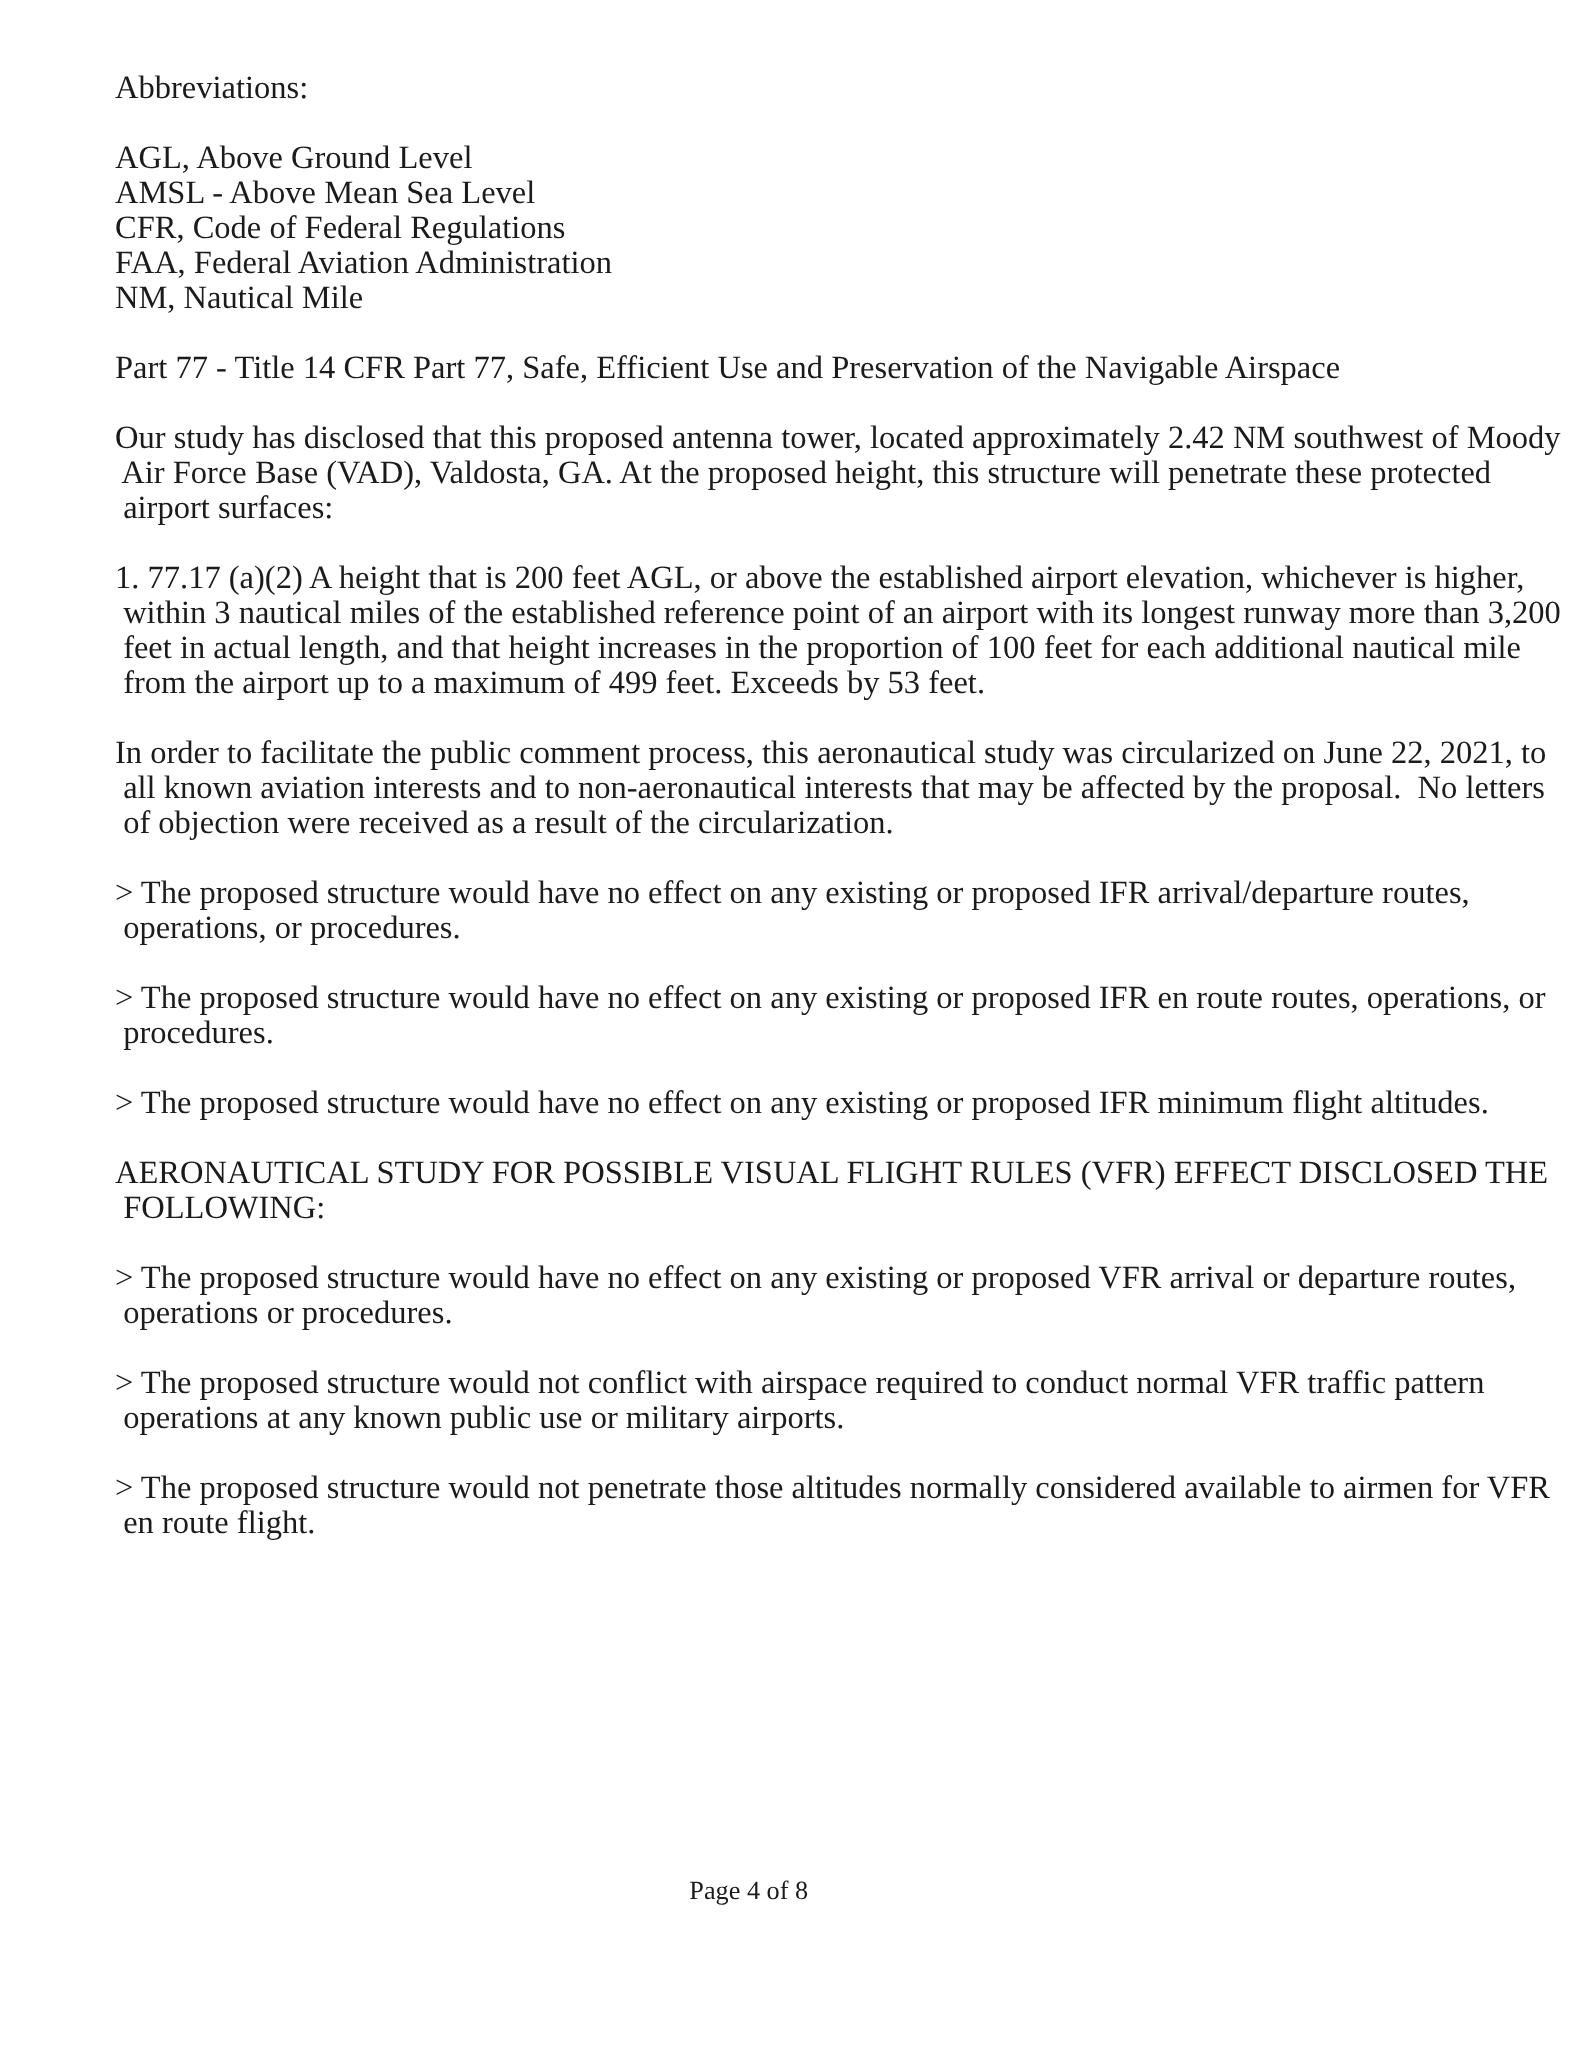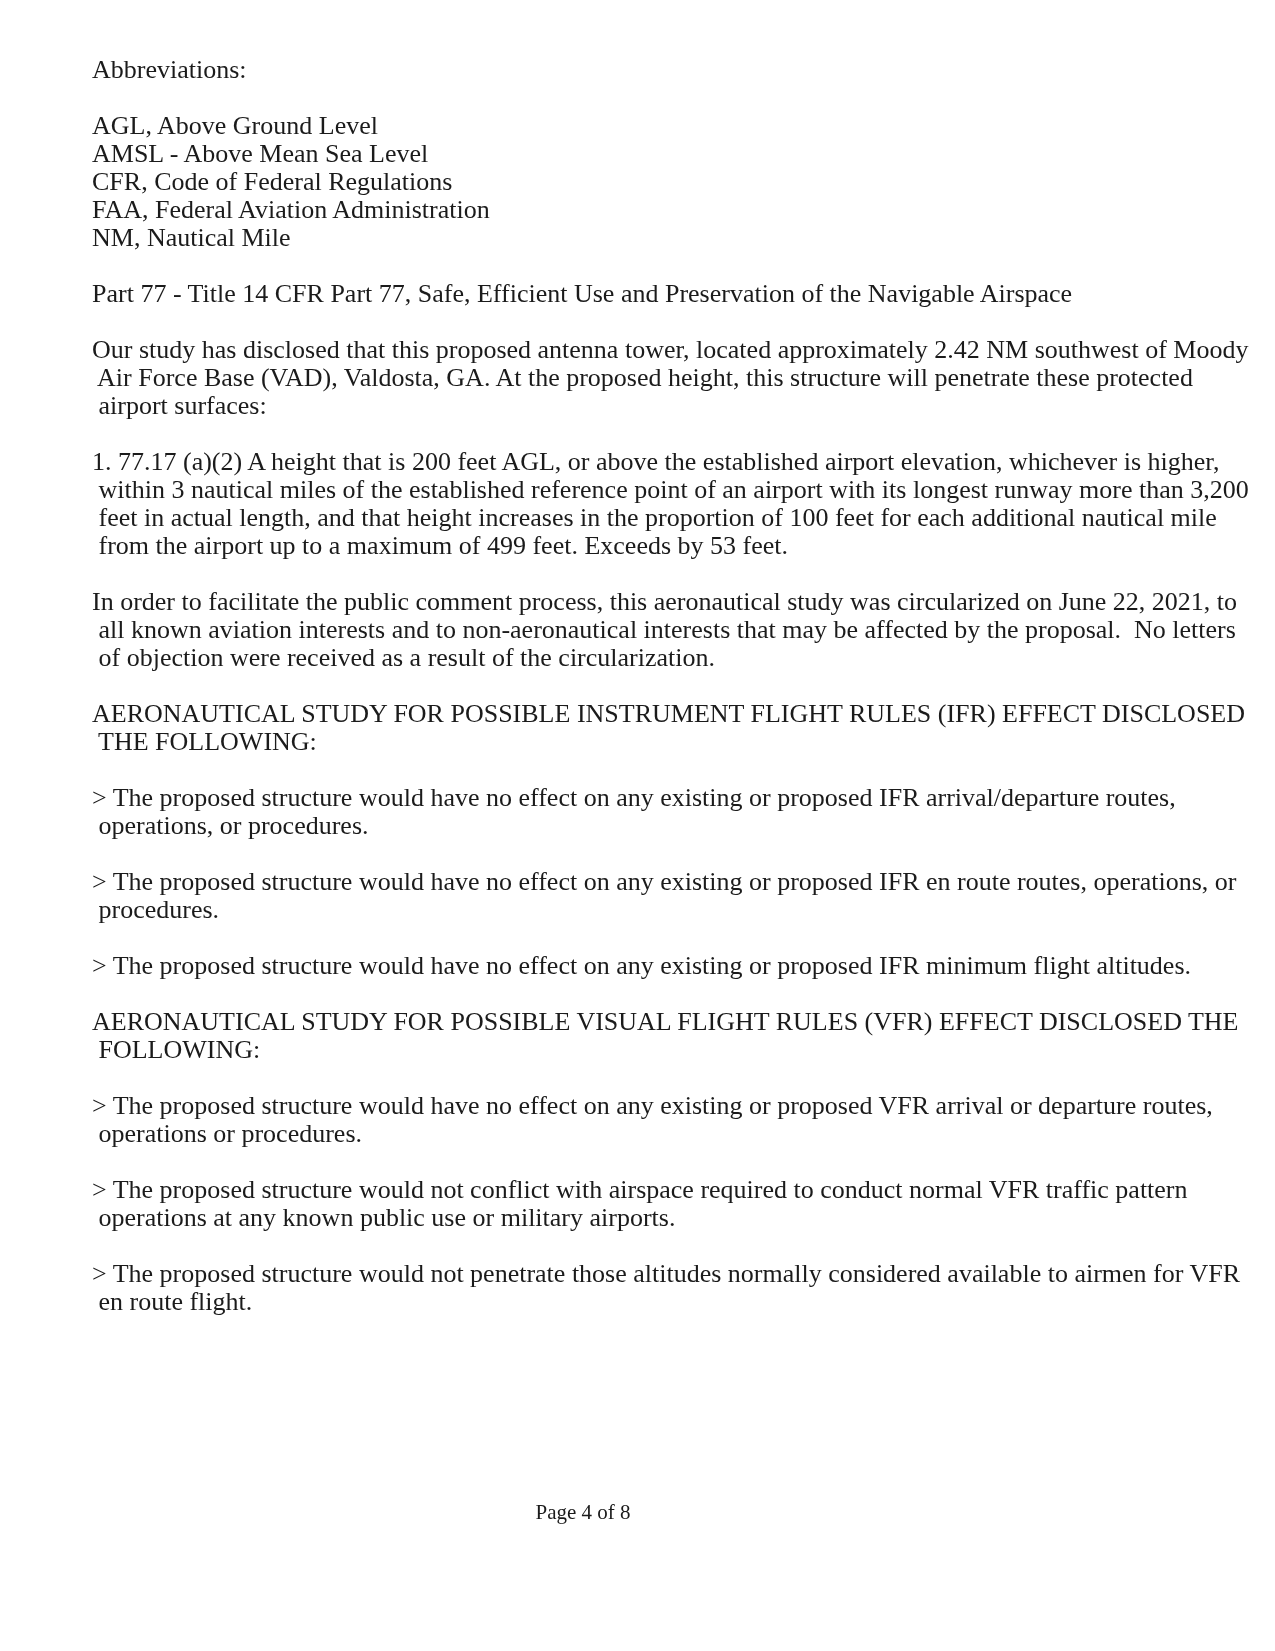--- a/index.html
+++ b/index.html
@@ -38,21 +38,21 @@
     font-size: 26px;
     line-height: 28px;
     white-space: pre;
     margin: 0 0 28px 0;
   }
   .para:last-child {
     margin-bottom: 16px;
   }
   .footer {
     position: absolute;
-    left: 92px;
+    left: 108px;
     top: 1498px;
     width: 982px;
     font-size: 21px;
     line-height: 28px;
     text-align: center;
     white-space: pre;
   }
 </style>
 </head>
 <body>
@@ -76,22 +76,20 @@
 
     <div class="para">1. 77.17 (a)(2) A height that is 200 feet AGL, or above the established airport elevation, whichever is higher,
  within 3 nautical miles of the established reference point of an airport with its longest runway more than 3,200
  feet in actual length, and that height increases in the proportion of 100 feet for each additional nautical mile
  from the airport up to a maximum of 499 feet. Exceeds by 53 feet.</div>
 
     <div class="para">In order to facilitate the public comment process, this aeronautical study was circularized on June 22, 2021, to
  all known aviation interests and to non-aeronautical interests that may be affected by the proposal.  No letters
  of objection were received as a result of the circularization.</div>
 
-    <div class="para">AERONAUTICAL STUDY FOR POSSIBLE INSTRUMENT FLIGHT RULES (IFR) EFFECT DISCLOSED
- THE FOLLOWING:</div>
 
     <div class="para">&gt; The proposed structure would have no effect on any existing or proposed IFR arrival/departure routes,
  operations, or procedures.</div>
 
     <div class="para">&gt; The proposed structure would have no effect on any existing or proposed IFR en route routes, operations, or
  procedures.</div>
 
     <div class="para">&gt; The proposed structure would have no effect on any existing or proposed IFR minimum flight altitudes.</div>
 
     <div class="para">AERONAUTICAL STUDY FOR POSSIBLE VISUAL FLIGHT RULES (VFR) EFFECT DISCLOSED THE

